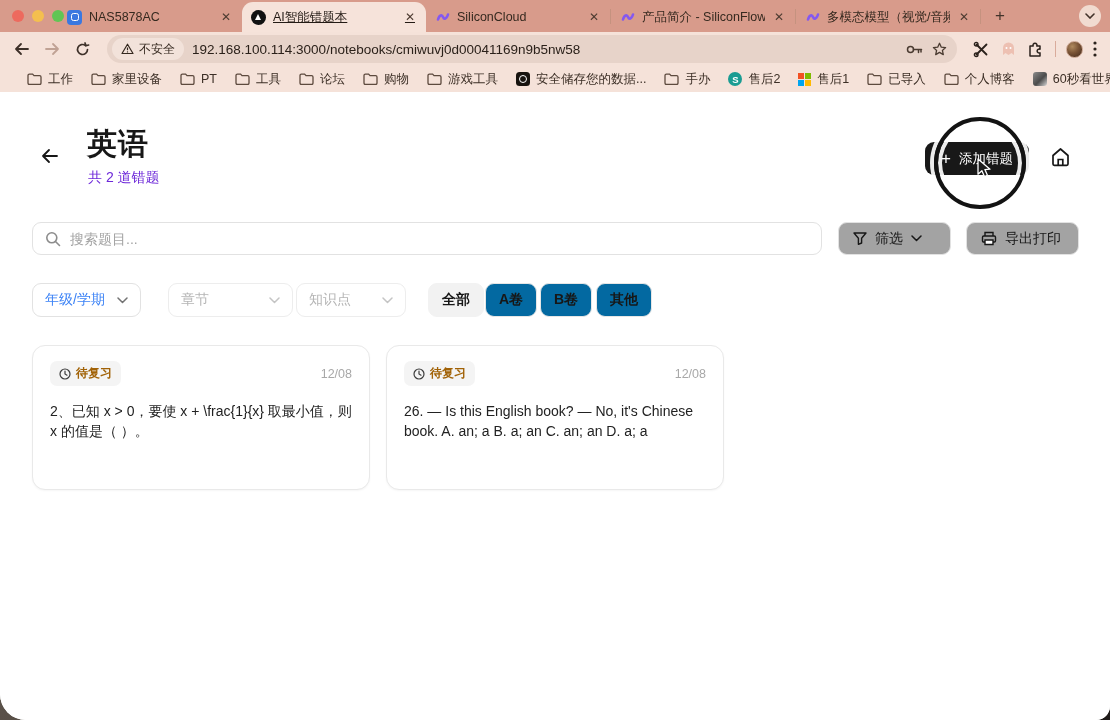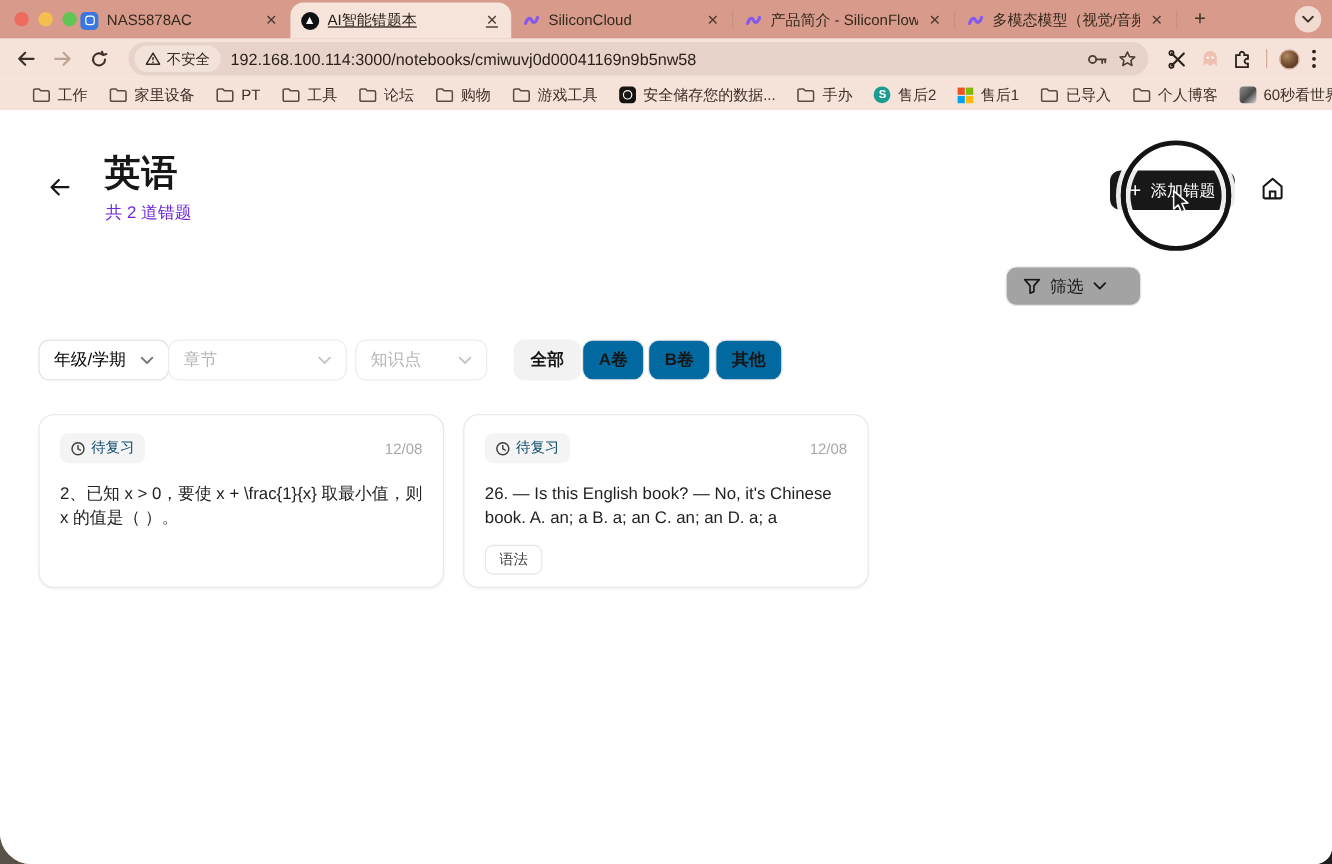--- a/index.html
+++ b/index.html
@@ -62,33 +62,33 @@
   .click-ring { position:absolute; left:934px; top:25px; width:92px; height:92px; border-radius:50%; border:4px solid #131313; box-shadow:0 0 0 4px rgba(255,255,255,.92), inset 0 0 0 4px rgba(255,255,255,.92); pointer-events:none; z-index:5; }
   .cursor { position:absolute; left:977px; top:66px; z-index:6; pointer-events:none; }
 
   .searchbox { position:absolute; left:32px; top:130px; width:790px; height:33px; border:1px solid #e2e2e2; border-radius:9px; display:flex; align-items:center; gap:9px; padding:0 12px; }
   .searchbox input { border:none; outline:none; flex:1; font-size:14px; color:#171717; font-family:inherit; background:transparent; }
   .searchbox input::placeholder { color:#a3a3a3; }
   .btn-outline { position:absolute; top:130px; height:33px; background:#a3a3a3; border:1px solid #e2e2e2; border-radius:9px; display:flex; align-items:center; gap:8px; padding:0 14px; font-size:14px; color:#171717; font-family:inherit; }
   .filterbtn { left:838px; width:113px; }
   .exportbtn { left:966px; width:113px; }
 
-  .dd { position:absolute; top:191px; height:34px; border:1px solid #e2e2e2; border-radius:9px; background:#fff; display:flex; align-items:center; justify-content:space-between; padding:0 12px; font-size:14px; color:#000000; }
+  .dd { position:absolute; top:191px; height:34px; border:1px solid #e2e2e2; border-radius:9px; background:#fff; display:flex; align-items:center; justify-content:space-between; padding:0 12px; font-size:14px; color:#3b82f6; }
   .dd.disabled { color:#b5b5b5; border-color:#ededed; }
   .dd-grade { left:32px; width:109px; }
-  .dd-chapter { left:140px; width:149px;gap:24px; }
+  .dd-chapter { left:168px; width:125px;gap:24px; }
   .dd-topic { left:296px; width:110px; }
   .seg { position:absolute; top:191px; height:34px; border-radius:9px; display:flex; align-items:center; justify-content:center; font-size:14px; font-weight:bold; color:#171717; background:#0369a1; border:1px solid #e6e6e6; padding:0 13px; font-family:inherit; }
   .seg.sel { background:#f2f2f2; border-color:#f2f2f2; }
   .seg-all { left:428px; } .seg-a { left:485px; } .seg-b { left:540px; } .seg-other { left:596px; }
 
   .card { position:absolute; top:253px; width:338px; height:145px; border:1px solid #e9e9e9; border-radius:13px; background:#fff; box-shadow:0 1px 2px rgba(0,0,0,.04); padding:15px 17px; }
   .card1 { left:32px; } .card2 { left:386px; }
   .cardtop { display:flex; align-items:center; justify-content:space-between; }
-  .badge { display:flex; align-items:center; gap:5px; background:#f4f4f4; border-radius:7px; padding:4px 9px; font-size:12px; color:#0c4a6e; }
+  .badge { display:flex; align-items:center; gap:5px; background:#f4f4f4; border-radius:7px; padding:4px 9px; font-size:12px; color:#a16207;font-weight:bold; }
   .carddate { font-size:12.5px; color:#a8a8a8; }
   .cardtext { margin-top:15px; font-size:14px; line-height:1.45; color:#222; }
   .cardtags { margin-top:12px; display:flex; gap:6px; }
   .tagpill { border:1px solid #e6e6e6; border-radius:7px; padding:3px 11px; font-size:12px; color:#3d3d3d; background:#fff; }
 
   svg { display:block; }
 </style>
 </head>
 <body>
 
@@ -345,31 +345,46 @@
             <path d="M1 1 L1 16.2 L4.9 12.8 L7.4 18.6 L10.4 17.3 L7.9 11.6 L13 11.2 Z" fill="#1b1b1b" stroke="#fff" stroke-width="1.3" stroke-linejoin="round"></path>
           </svg>
     </div>
     <div class="homebtn">
       <svg width="21" height="20" viewBox="0 0 21 20">
             <path d="M3 8.5 L10.5 2 L18 8.5 V17 a1.3 1.3 0 0 1-1.3 1.3 H4.3 A1.3 1.3 0 0 1 3 17 Z" fill="none" stroke="#171717" stroke-width="1.7" stroke-linejoin="round"></path>
             <path d="M8.2 18 V12.5 h4.6 V18" fill="none" stroke="#171717" stroke-width="1.7"></path>
           </svg>
     </div>
 
+    <div class="searchbox">
+      <svg width="16" height="16" viewBox="0 0 16 16">
+            <circle cx="6.8" cy="6.8" r="5" fill="none" stroke="#8c8c8c" stroke-width="1.6"></circle>
+            <line x1="10.5" y1="10.5" x2="14.5" y2="14.5" stroke="#8c8c8c" stroke-width="1.6" stroke-linecap="round"></line>
+          </svg>
+      <input type="text" placeholder="搜索题目..." style="">
+    </div>
 
     <button class="btn-outline filterbtn">
       <svg width="14" height="13" viewBox="0 0 14 13">
             <path d="M1 1 H13 L8.6 6.2 V11 L5.4 12.3 V6.2 Z" fill="none" stroke="#171717" stroke-width="1.4" stroke-linejoin="round"></path>
           </svg>
       <span>筛选</span>
       <svg width="11" height="7" viewBox="0 0 11 7">
             <polyline points="1,1 5.5,5.5 10,1" fill="none" stroke="#171717" stroke-width="1.5" stroke-linecap="round" stroke-linejoin="round"></polyline>
           </svg>
     </button>
 
+    <button class="btn-outline exportbtn">
+      <svg width="16" height="15" viewBox="0 0 16 15">
+            <path d="M4 5 V1.5 h8 V5" fill="none" stroke="#171717" stroke-width="1.4"></path>
+            <rect x="1.5" y="5" width="13" height="6" rx="1.2" fill="none" stroke="#171717" stroke-width="1.4"></rect>
+            <path d="M4 9 h8 v4.5 H4 Z" fill="#fff" stroke="#171717" stroke-width="1.4"></path>
+          </svg>
+      <span>导出打印</span>
+    </button>
 
     <div class="dd dd-grade">
       <span>年级/学期</span>
       <svg width="11" height="7" viewBox="0 0 11 7">
             <polyline points="1,1 5.5,5.5 10,1" fill="none" stroke="#737373" stroke-width="1.5" stroke-linecap="round" stroke-linejoin="round"></polyline>
           </svg>
     </div>
     <div class="dd dd-chapter disabled">
       <span>章节</span>
       <svg width="11" height="7" viewBox="0 0 11 7">
@@ -407,20 +422,17 @@
         <span class="badge">
           <svg width="12" height="12" viewBox="0 0 12 12">
                 <circle cx="6" cy="6" r="5" fill="none" stroke="#3d3d3d" stroke-width="1.2"></circle>
                 <path d="M6 3.2 V6 L8 7.2" fill="none" stroke="#3d3d3d" stroke-width="1.2" stroke-linecap="round"></path>
               </svg>
           <span>待复习</span>
         </span>
         <span class="carddate">12/08</span>
       </div>
       <div class="cardtext">26. — Is this English book? — No, it's Chinese book. A. an; a B. a; an C. an; an D. a; a</div>
-      <div class="cardtags">
-        <span class="tagpill">语法</span>
-      </div>
     </div>
 
   </div>
 </div>
 </div>
 
 </body></html>

